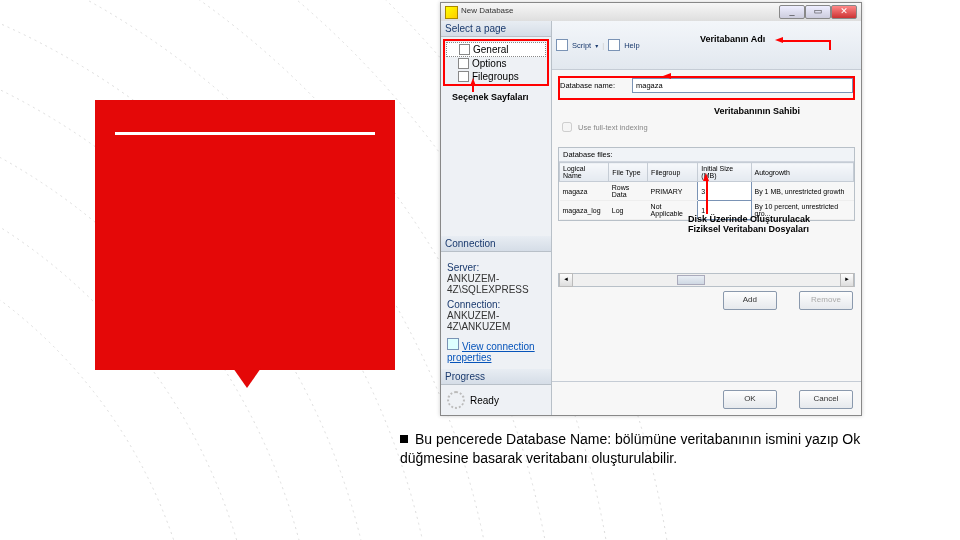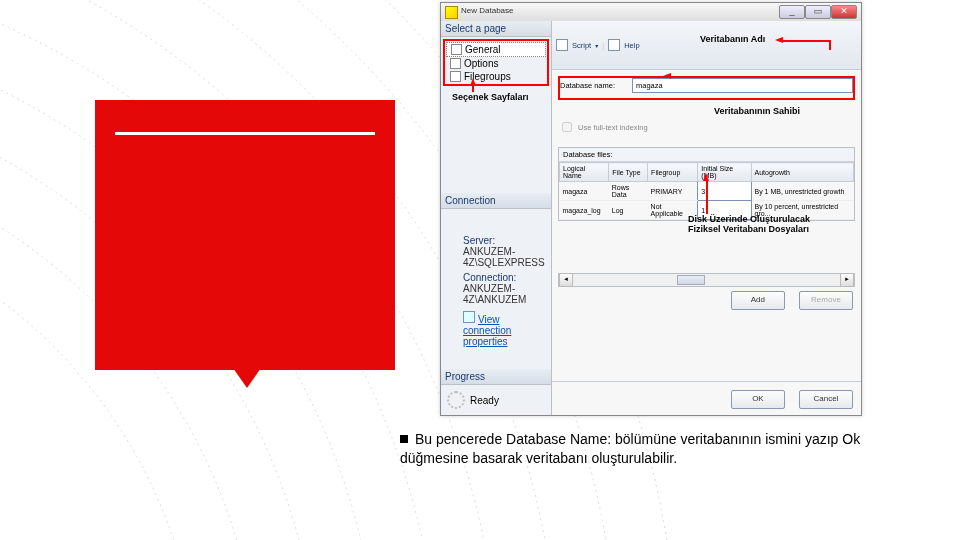--- a/index.html
+++ b/index.html
@@ -16,21 +16,21 @@
 .titlebar{height:18px;background:linear-gradient(#f7f7f7,#dedede);border-bottom:1px solid #aaa;position:relative;font-size:8px}
 .titlebar .ico{position:absolute;left:4px;top:3px;width:11px;height:11px;background:linear-gradient(135deg,#ff0,#fc0);border:1px solid #a80}
 .titlebar .txt{position:absolute;left:20px;top:3px;color:#333}
 .wbtn{position:absolute;top:2px;width:24px;height:12px;border:1px solid #888;border-radius:2px;background:linear-gradient(#eef,#ccd);font-size:9px;text-align:center;line-height:11px;color:#333}
 .wmin{right:56px}.wmax{right:30px}.wclose{right:4px;background:linear-gradient(#f88,#c33);color:#fff}
 
 .body{position:absolute;top:18px;bottom:0;left:0;right:0;display:flex}
 .left{width:110px;border-right:1px solid #b8c0c8;background:#eef1f5;display:flex;flex-direction:column;font-size:10px}
 .panel-hd{background:linear-gradient(#e8edf3,#d5dde7);padding:2px 4px;color:#1a3a6e;border-bottom:1px solid #b8c0c8}
 .pages{border:2px solid red;margin:2px;padding:1px}
-.pg{padding:1px 4px;display:flex;align-items:flex-end;gap:3px}
+.pg{padding:1px 12px;display:flex;align-items:flex-end;gap:3px}
 .pg.sel{background:#fff;border:1px dotted #888}
 .pgico{width:9px;height:9px;background:#fff;border:1px solid #888}
 .left .gap{flex:1}
 
 .right{flex:1;background:#f7f7f7;position:relative;font-size:7.5px}
 .toolbar{height:16px;border-bottom:1px solid #c5ccd5;background:linear-gradient(#f3f6fa,#e2e8ef);display:flex;align-items:center;padding:16px 4px;gap:4px;color:#1a3a6e}
 .tbico{width:10px;height:10px;border:1px solid #7a93b5;background:#fff}
 .tdrop{font-size:6px}
 
 .fields{padding:6px}
@@ -48,23 +48,23 @@
 .tbl th{background:linear-gradient(#f6f8fb,#e4e9f0);border:1px solid #c5ccd5;padding:2px 3px;text-align:left;font-weight:normal}
 .tbl td{border-bottom:1px solid #eee;padding:2px 3px}
 .tbl td.cell-in{background:#fff;border:1px solid #7a93b5}
 
 .hscroll{position:absolute;left:6px;right:6px;top:252px;height:12px;border:1px solid #b8c0c8;background:#f0f0f0;display:flex;align-items:center}
 .hscroll .arr{width:12px;height:100%;background:linear-gradient(#fdfdfd,#ddd);border:1px solid #bbb;text-align:center;line-height:9px;font-size:7px}
 .hscroll .thumb{position:absolute;left:40%;width:26px;top:1px;bottom:1px;background:linear-gradient(#e9eef5,#cfd8e3);border:1px solid #aab}
 
 .btnrow{position:absolute;right:8px;top:270px}
 .btnrow2{position:absolute;right:8px;bottom:6px}
-.btn{display:inline-block;min-width:52px;height:17px;border:1px solid #8a99ad;background:linear-gradient(#fdfdfd,#e6e9ed);text-align:center;line-height:16px;margin-left:12px;color:#333;font-size:8px;border-radius:2px}
-
-.conn{margin:22px;color:#333}
+.btn{display:inline-block;min-width:52px;height:17px;border:1px solid #8a99ad;background:linear-gradient(#fdfdfd,#e6e9ed);text-align:center;line-height:16px;margin-left:20px;color:#333;font-size:8px;border-radius:2px}
+
+.conn{margin:6px;color:#333}
 .conn .lbl{color:#1a3a6e;margin-top:4px}
 .conn a{color:#0654ba;text-decoration:underline}
 .progress{margin:6px;display:flex;align-items:center;gap:5px}
 .spinner{width:14px;height:14px;border:2px dotted #bbb;border-radius:50%}
 
 .anno{position:absolute;font:700 9px Arial;color:#000}
 .redline{position:absolute;background:red;height:1.5px}
 .redline.v{width:1.5px;height:auto}
 .arrowhead{position:absolute;width:0;height:0;border-top:3px solid transparent;border-bottom:3px solid transparent;border-right:8px solid red}
 .arrowhead.up{border-left:3px solid transparent;border-right:3px solid transparent;border-bottom:8px solid red;border-top:none}

